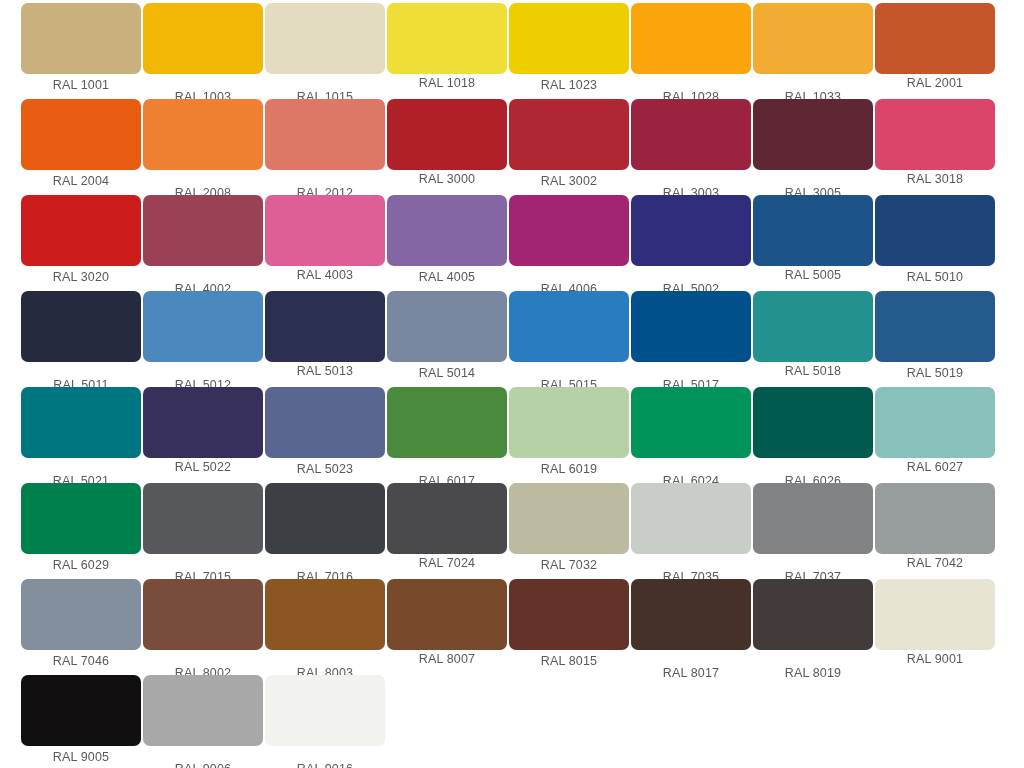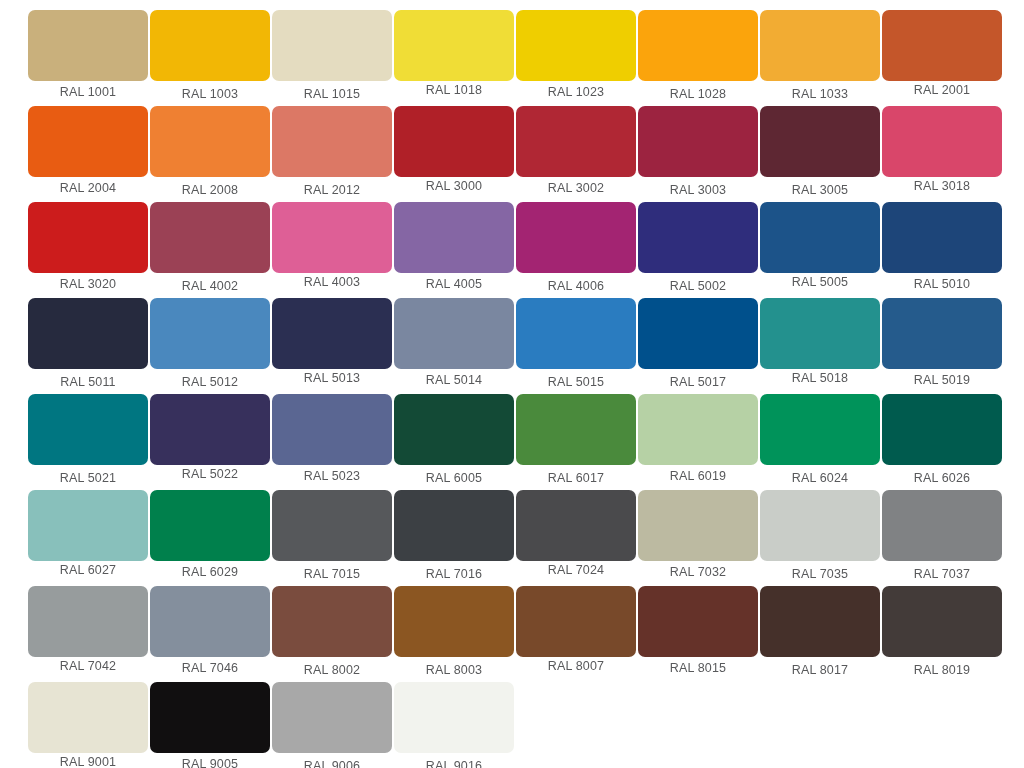--- a/index.html
+++ b/index.html
@@ -12,21 +12,21 @@
     height: 768px;
     background: #ffffff;
     font-family: "Liberation Sans", sans-serif;
     overflow: hidden;
   }
   #chart {
     position: relative;
     width: 1024px;
     height: 768px;
     box-sizing: border-box;
-    padding: 7px;
+    padding: 0;
   }
   .grid {
     display: grid;
     grid-template-columns: repeat(8, 122px);
     grid-auto-rows: 96px;
     justify-content: start;
     padding-left: 21px;
     padding-top: 3px;
     box-sizing: border-box;
   }
@@ -48,21 +48,21 @@
     text-align: center;
     font-size: 12.5px;
     line-height: 22px;
     color: #58595b;
     letter-spacing: 0.15px;
     white-space: nowrap;
     font-family: "Liberation Sans", sans-serif;
   }
   
   .cell.nudge-up .caption { margin-top: -2px; text-align: center; }
-  .cell.nudge-down .caption { margin-top: 2px; }
+  .cell.nudge-down .caption { margin-top: 12px; }
 </style>
 </head>
 <body>
 
 <div id="chart">
   <div class="grid">
       <div class="cell ">
         <div class="swatch" style="background: rgb(201, 176, 124);"></div>
         <div class="caption">RAL 1001</div>
       </div>
@@ -196,24 +196,20 @@
       </div>
       <div class="cell nudge-up">
         <div class="swatch" style="background: rgb(55, 48, 92);"></div>
         <div class="caption">RAL 5022</div>
       </div>
       <div class="cell ">
         <div class="swatch" style="background: rgb(90, 102, 146);"></div>
         <div class="caption">RAL 5023</div>
       </div>
       <div class="cell nudge-down">
-        <div class="swatch" style="background: rgb(19, 74, 54);"></div>
-        <div class="caption">RAL 6005</div>
-      </div>
-      <div class="cell nudge-down">
         <div class="swatch" style="background: rgb(74, 138, 60);"></div>
         <div class="caption">RAL 6017</div>
       </div>
       <div class="cell ">
         <div class="swatch" style="background: rgb(182, 209, 165);"></div>
         <div class="caption">RAL 6019</div>
       </div>
       <div class="cell nudge-down">
         <div class="swatch" style="background: rgb(0, 147, 90);"></div>
         <div class="caption">RAL 6024</div>

